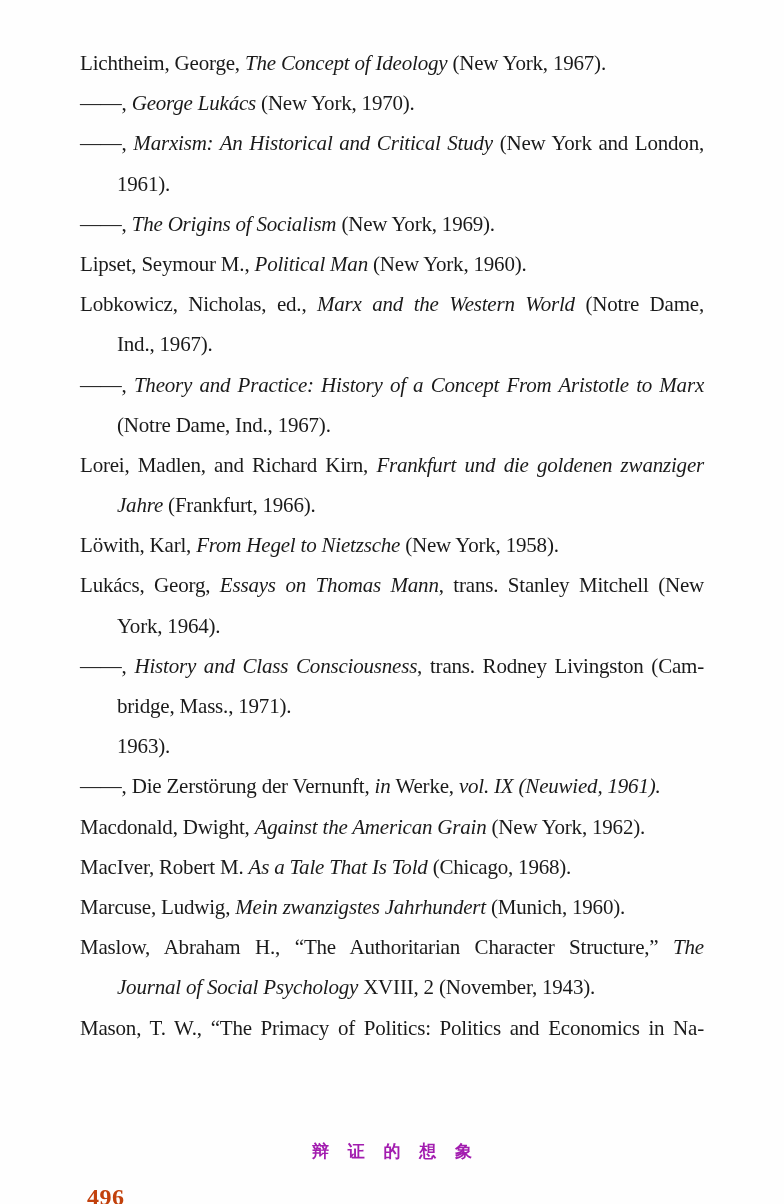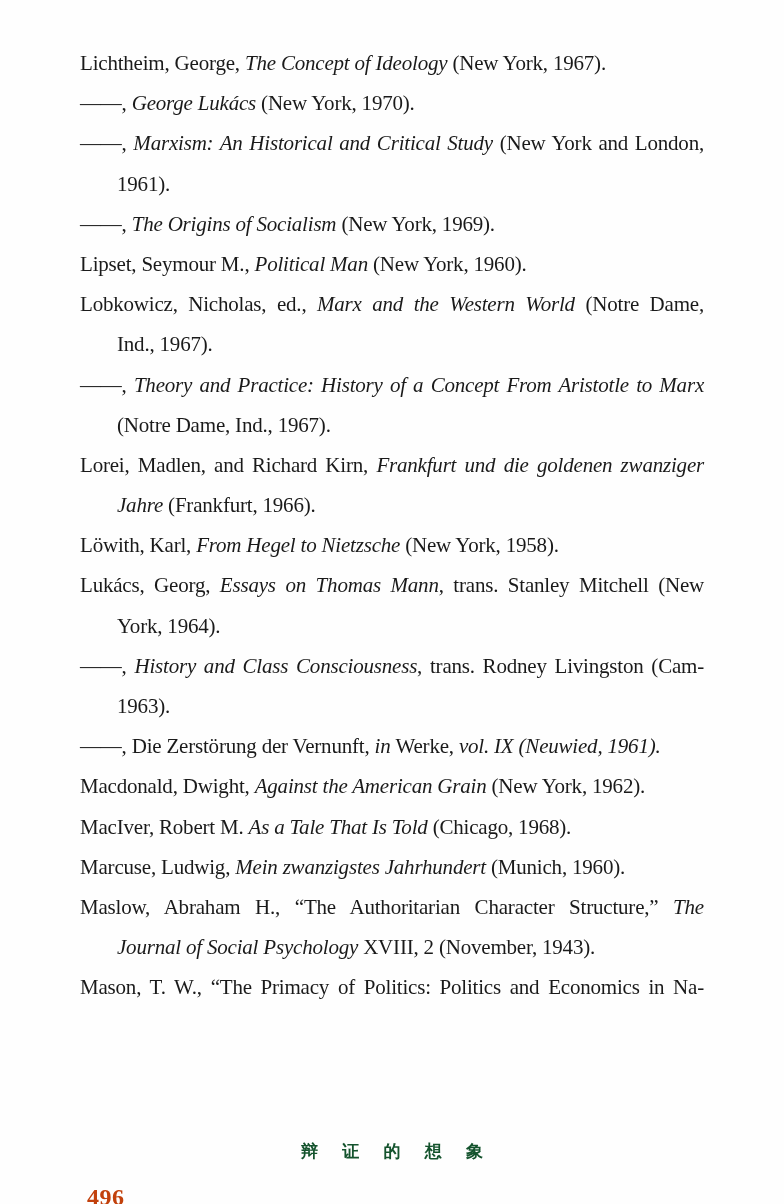--- a/index.html
+++ b/index.html
@@ -50,22 +50,22 @@
   .footer-running-title {
     position: absolute;
     left: 0;
     right: 0;
     top: 1140px;
     text-align: center;
     font-size: 17px;
     font-weight: bold;
     letter-spacing: 7px;
     padding-left: 7px; 
-    font-family: Liberation Mono, monospace;
-    color: #14532d;
+    font-family: Liberation Sans, sans-serif;
+    color: #a21caf;
   }
 </style>
 </head>
 <body>
 
 <div class="page">
 
   <div class="bib">
       <div class="bib-line"><span class="rm">Lichtheim, George, </span><span class="it">The Concept of Ideology </span><span class="rm">(New York, 1967).</span></div>
       <div class="bib-line"><span class="rm">——, </span><span class="it">George Lukács </span><span class="rm">(New York, 1970).</span></div>
@@ -76,20 +76,21 @@
       <div class="bib-line justify"><span class="rm">Lobkowicz, Nicholas, ed., </span><span class="it">Marx and the Western World </span><span class="rm">(Notre Dame,</span></div>
       <div class="bib-line indent"><span class="rm">Ind., 1967).</span></div>
       <div class="bib-line justify"><span class="rm">——, </span><span class="it">Theory and Practice: History of a Concept From Aristotle to Marx</span></div>
       <div class="bib-line indent"><span class="rm">(Notre Dame, Ind., 1967).</span></div>
       <div class="bib-line justify"><span class="rm">Lorei, Madlen, and Richard Kirn, </span><span class="it">Frankfurt und die goldenen zwanziger</span></div>
       <div class="bib-line indent"><span class="it">Jahre </span><span class="rm">(Frankfurt, 1966).</span></div>
       <div class="bib-line"><span class="rm">Löwith, Karl, </span><span class="it">From Hegel to Nietzsche </span><span class="rm">(New York, 1958).</span></div>
       <div class="bib-line justify"><span class="rm">Lukács, Georg, </span><span class="it">Essays on Thomas Mann</span><span class="rm">, trans. Stanley Mitchell (New</span></div>
       <div class="bib-line indent"><span class="rm">York, 1964).</span></div>
       <div class="bib-line justify"><span class="rm">——, </span><span class="it">History and Class Consciousness</span><span class="rm">, trans. Rodney Livingston (Cam-</span></div>
+      <div class="bib-line indent"><span class="rm">bridge, Mass., 1971).</span></div>
       <div class="bib-line indent"><span class="rm">1963).</span></div>
       <div class="bib-line"><span class="rm">——, Die Zerstörung der Vernunft, </span><span class="it">in </span><span class="rm">Werke, </span><span class="it">vol. IX (Neuwied, 1961).</span></div>
       <div class="bib-line"><span class="rm">Macdonald, Dwight, </span><span class="it">Against the American Grain </span><span class="rm">(New York, 1962).</span></div>
       <div class="bib-line"><span class="rm">MacIver, Robert M. </span><span class="it">As a Tale That Is Told </span><span class="rm">(Chicago, 1968).</span></div>
       <div class="bib-line"><span class="rm">Marcuse, Ludwig, </span><span class="it">Mein zwanzigstes Jahrhundert </span><span class="rm">(Munich, 1960).</span></div>
       <div class="bib-line justify"><span class="rm">Maslow, Abraham H., “The Authoritarian Character Structure,” </span><span class="it">The</span></div>
       <div class="bib-line indent"><span class="it">Journal of Social Psychology </span><span class="rm">XVIII, 2 (November, 1943).</span></div>
       <div class="bib-line justify"><span class="rm">Mason, T. W., “The Primacy of Politics: Politics and Economics in Na-</span></div>
     </div>
 

